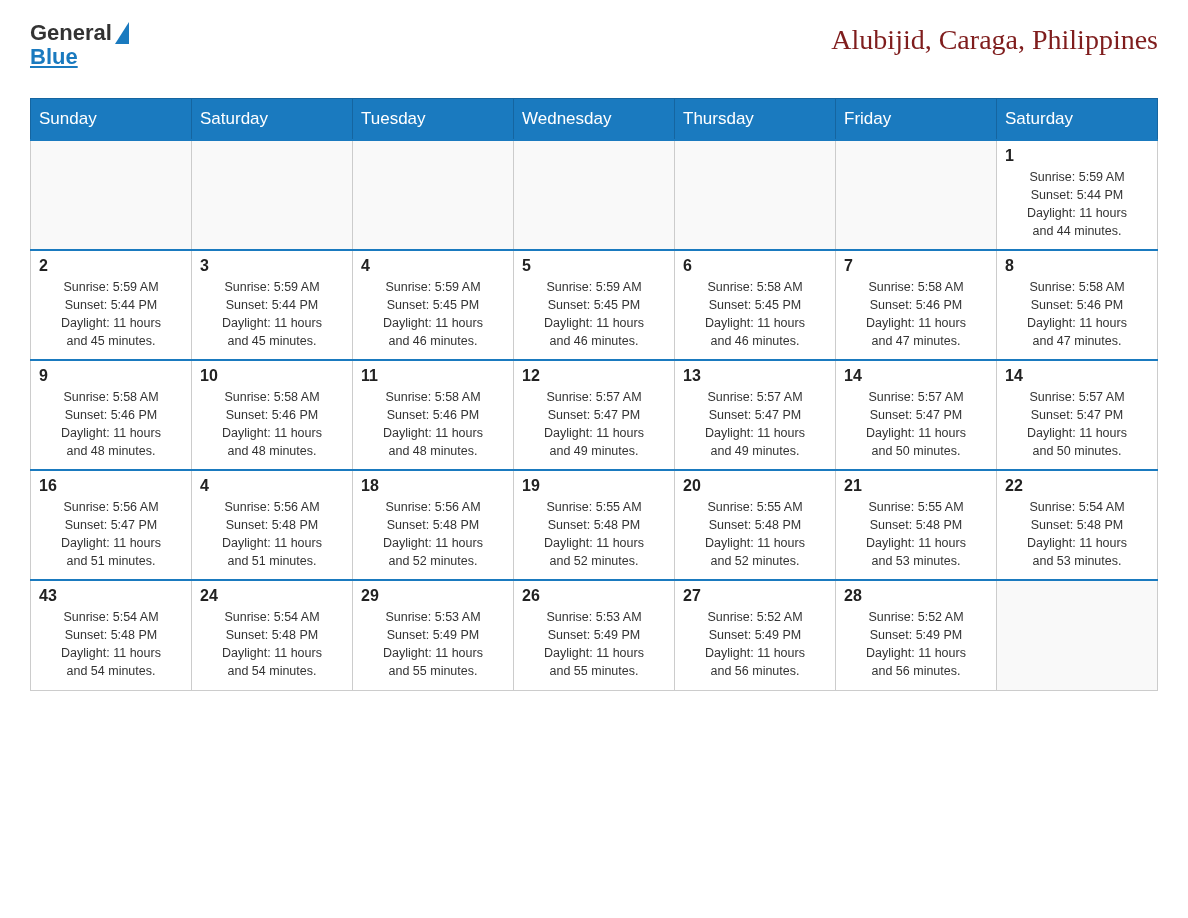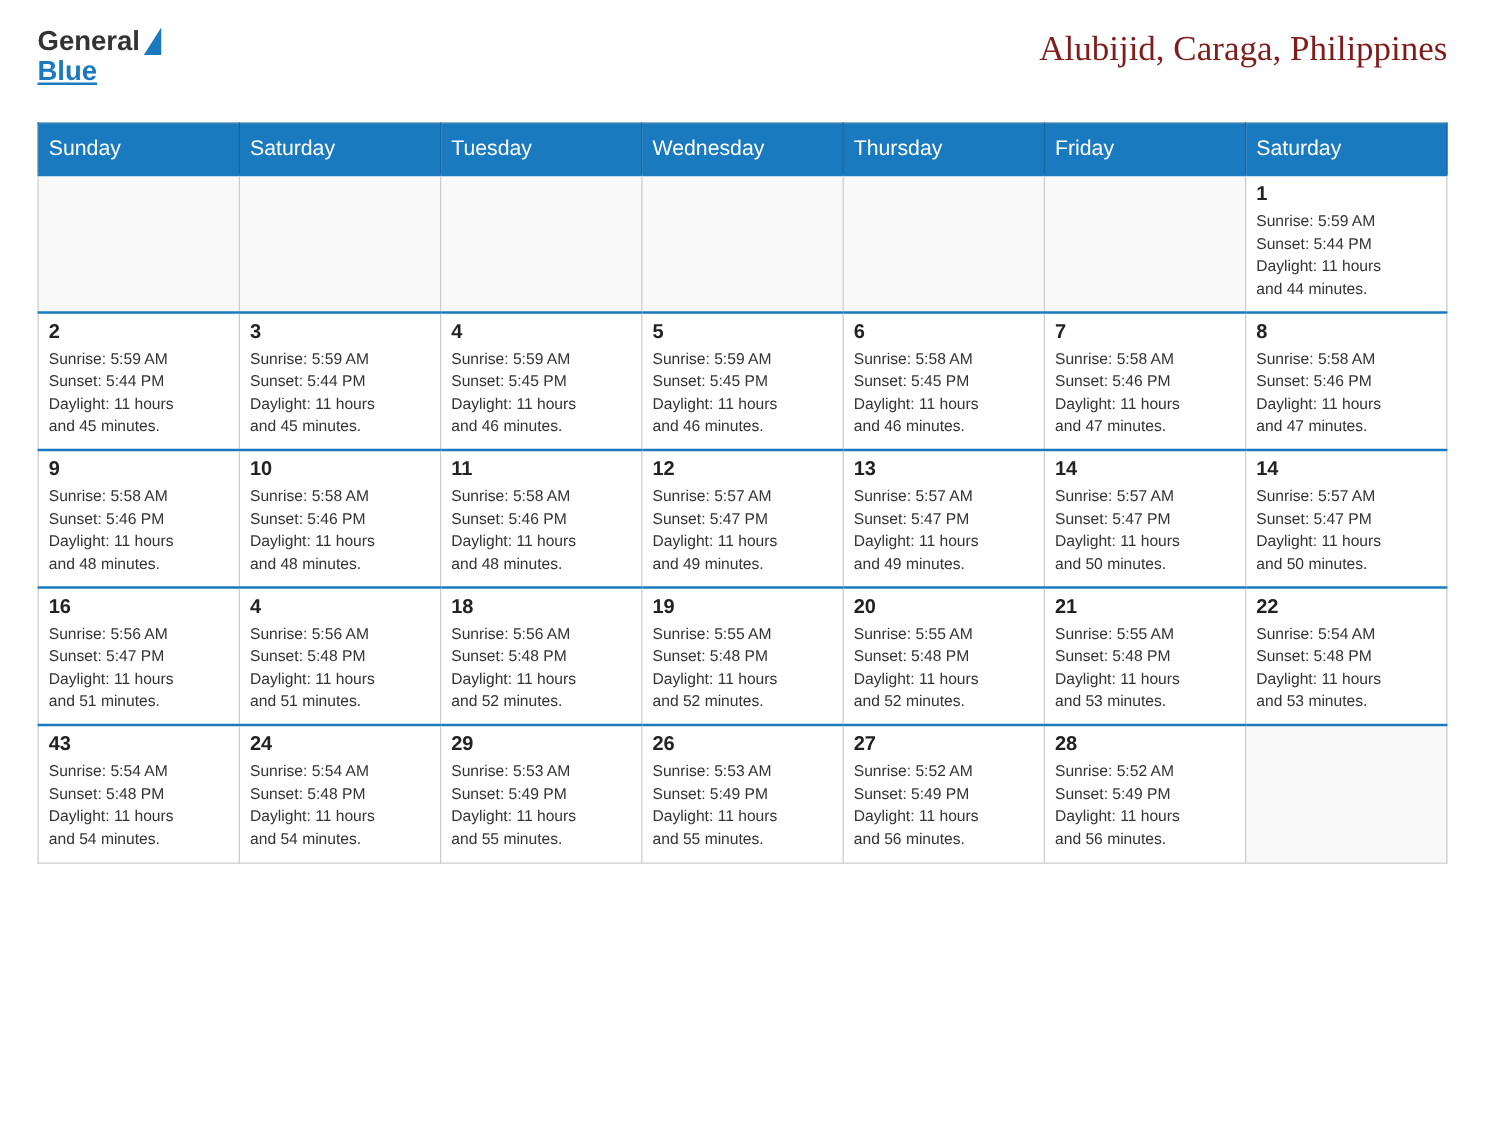--- a/index.html
+++ b/index.html
@@ -88,20 +88,21 @@
     .day-number {
       font-size: 16px;
       font-weight: bold;
       color: #222;
       margin-bottom: 3px;
     }
     .day-info {
       font-size: 12.5px;
       color: #333;
       line-height: 1.45;
+      text-align: center;
     }
     .empty-cell {
       background: #f9f9f9;
     }
   </style>
 </head>
 <body>
 
 <div class="header">
   <div class="logo">

